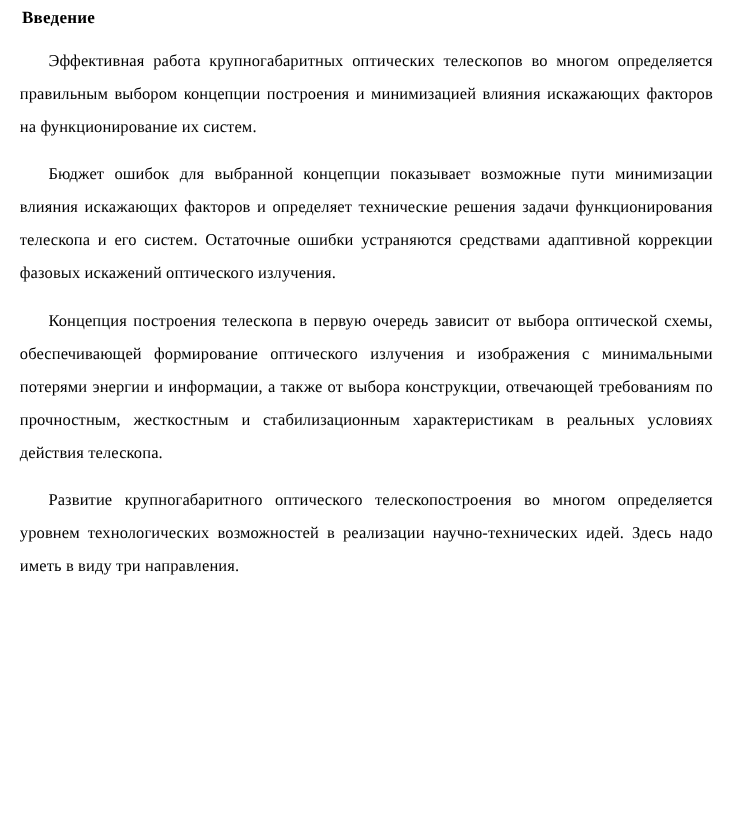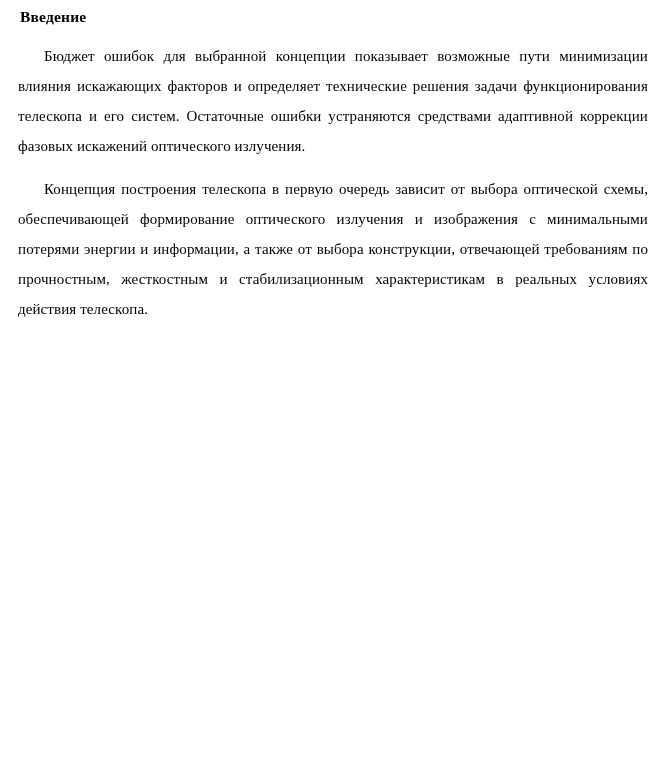--- a/index.html
+++ b/index.html
@@ -42,20 +42,22 @@
     margin-bottom: 0;
   }
 </style>
 </head>
 <body>
 
 <div class="page">
 
   <h1 class="doc-heading">Введение</h1>
 
+  <p class="doc-paragraph">Эффективная работа крупногабаритных оптических телескопов во многом определяется правильным выбором концепции построения и минимизацией влияния искажающих факторов на функционирование их систем.</p>
 
   <p class="doc-paragraph">Бюджет ошибок для выбранной концепции показывает возможные пути минимизации влияния искажающих факторов и определяет технические решения задачи функционирования телескопа и его систем. Остаточные ошибки устраняются средствами адаптивной коррекции фазовых искажений оптического излучения.</p>
 
   <p class="doc-paragraph">Концепция построения телескопа в первую очередь зависит от выбора оптической схемы, обеспечивающей формирование оптического излучения и изображения с минимальными потерями энергии и информации, а также от выбора конструкции, отвечающей требованиям по прочностным, жесткостным и стабилизационным характеристикам в реальных условиях действия телескопа.</p>
 
+  <p class="doc-paragraph">Развитие крупногабаритного оптического телескопостроения во многом определяется уровнем технологических возможностей в реализации научно-технических идей. Здесь надо иметь в виду три направления.</p>
 
 
 </div>
 
 </body></html>

